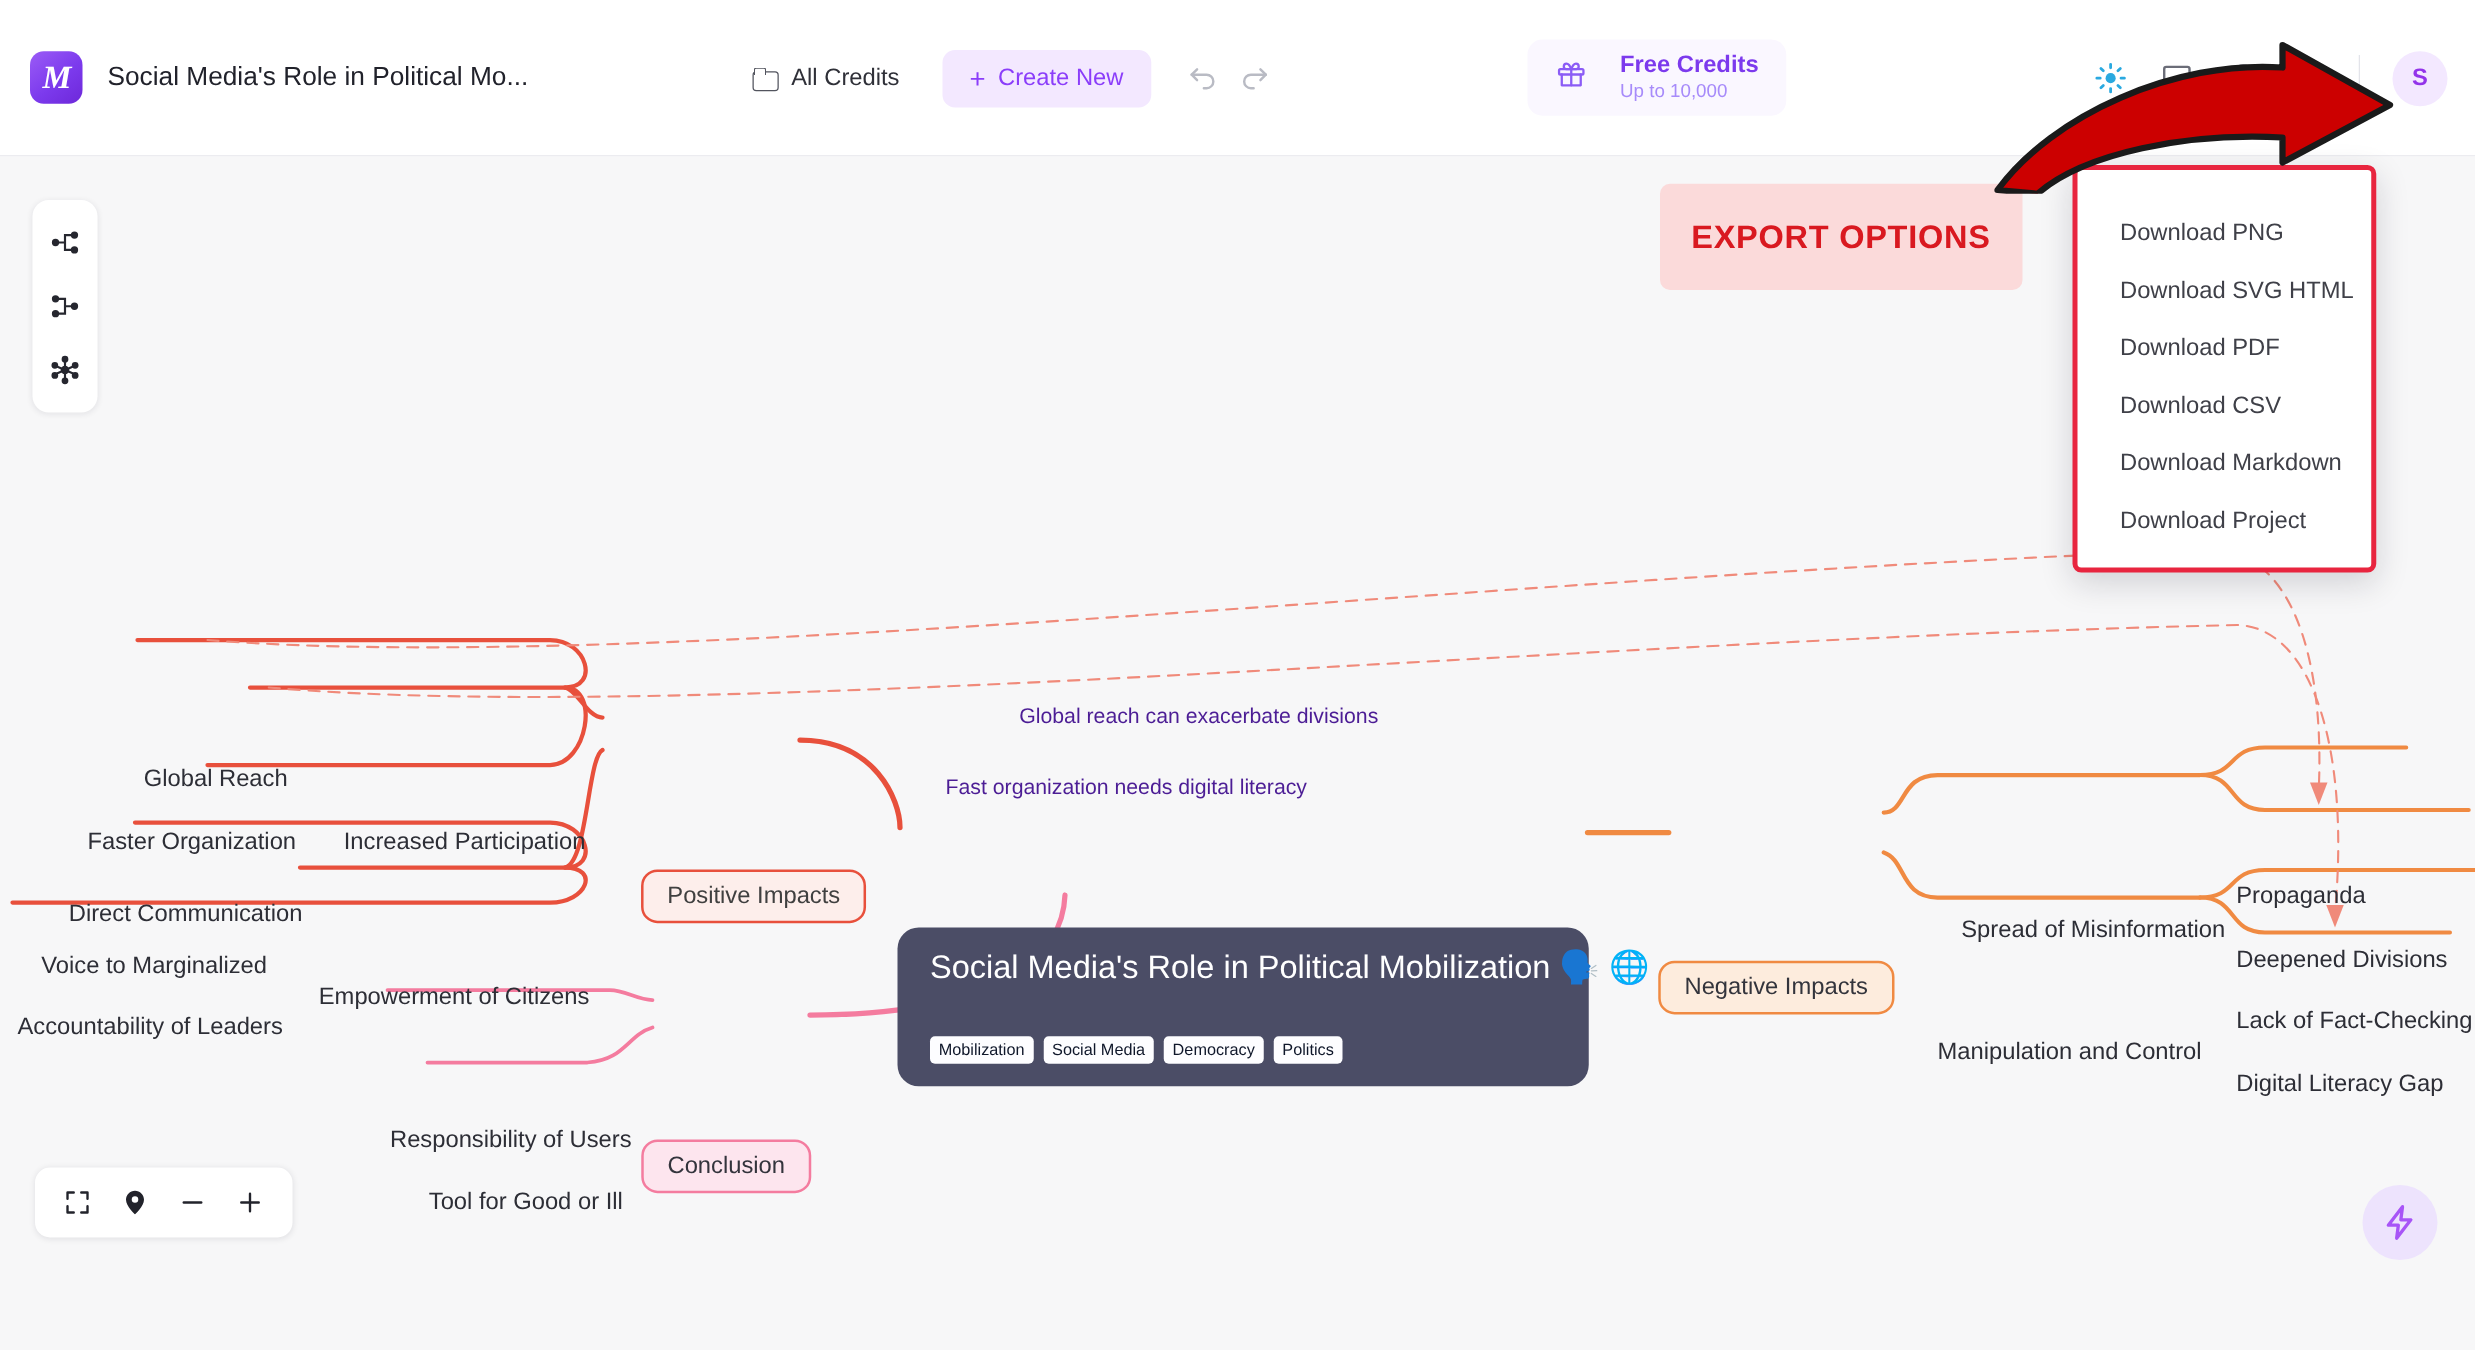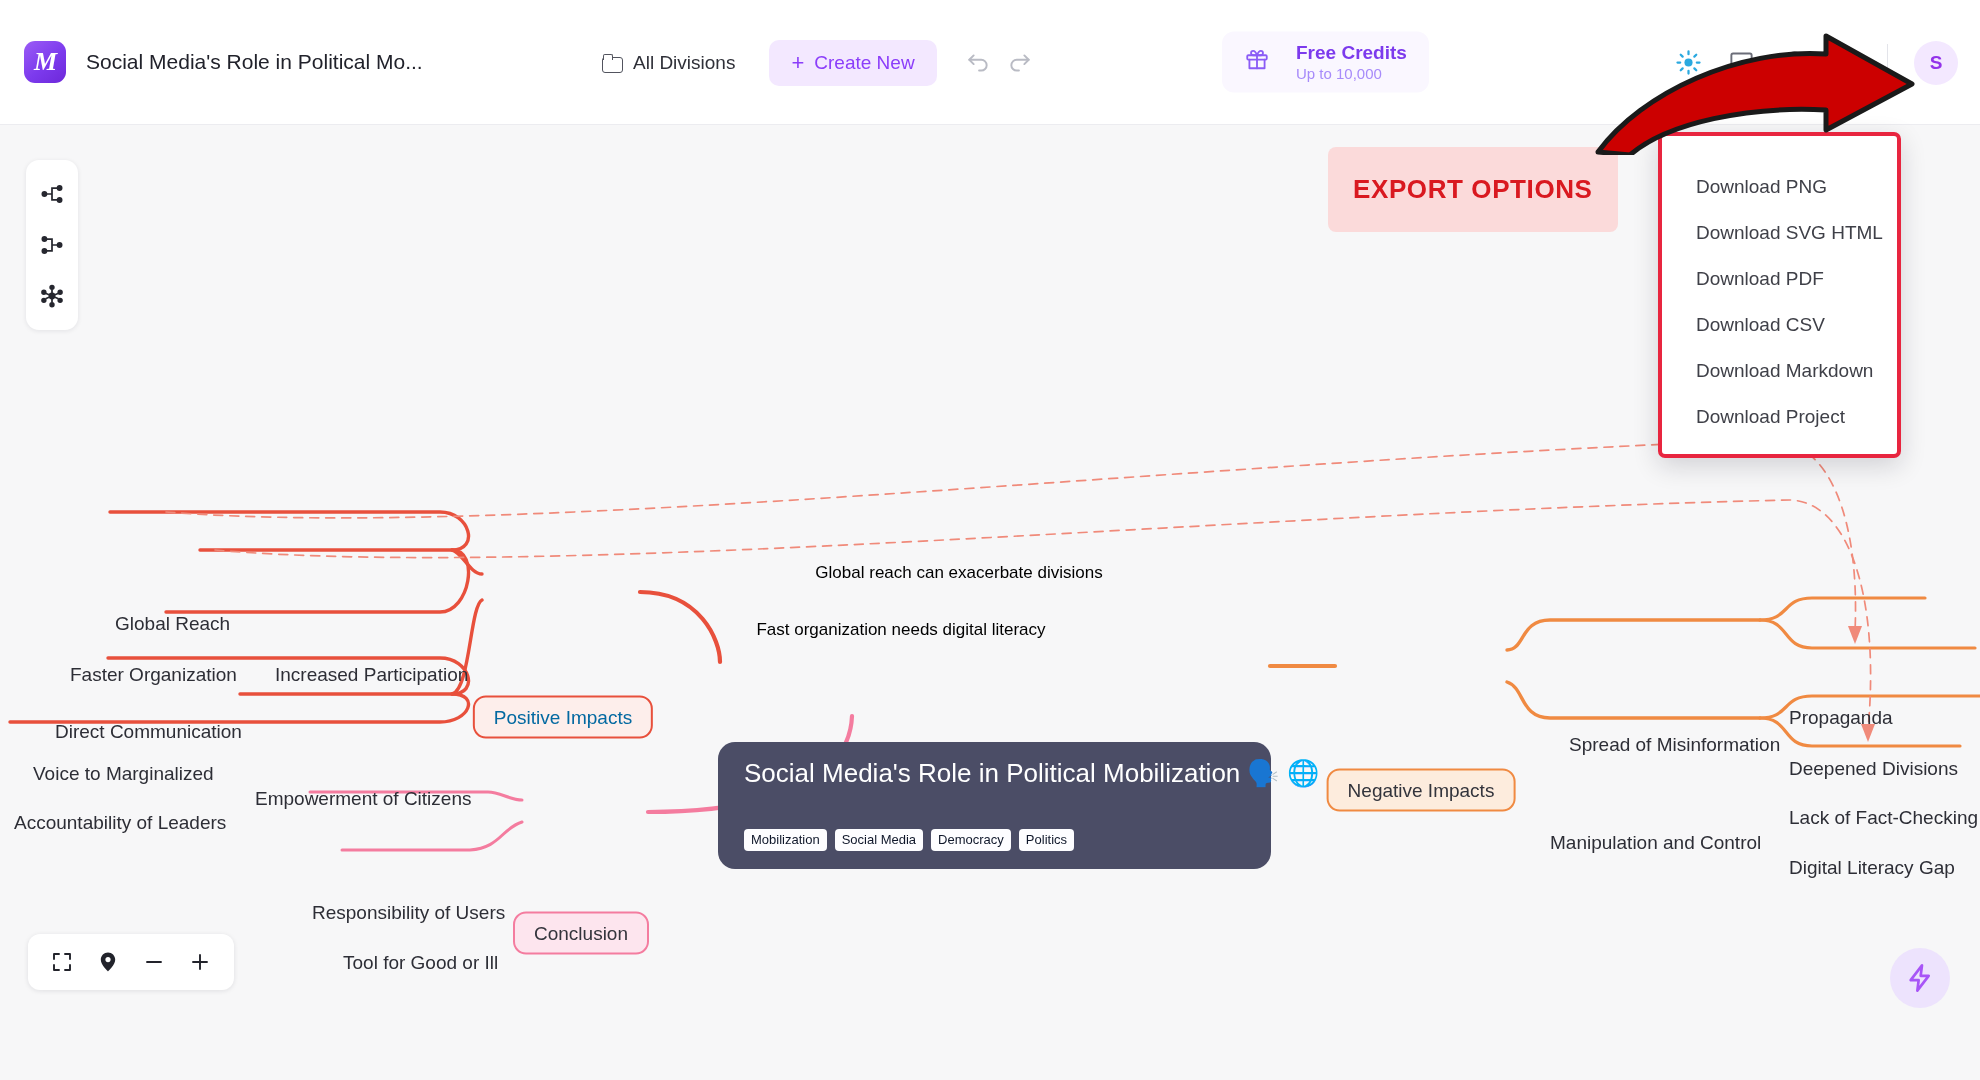--- a/index.html
+++ b/index.html
@@ -139,21 +139,21 @@
   }
 
   .pill {
     transform: translate(-50%, -50%);
     border-radius: 13px;
     font-size: 19px;
     padding: 10px 19px;
     cursor: pointer;
     line-height: 1;
   }
-  .pill.positive { background: #fdeeeb; border: 2.5px solid #e8503c; color: #0369a1; }
+  .pill.positive { background: #fdeeeb; border: 2.5px solid #e8503c; color: #404040; margin-left: 40px; }
   .pill.negative { background: #fdecdd; border: 2.5px solid #f08a42; color: #33343c; }
   .pill.conclusion { background: #fde5ee; border: 2.5px solid #f47c9f; color: #33343c; }
 
   .central {
     position: absolute;
     left: 718px; top: 617px;
     width: 553px;
     background: #4b4d66;
     border-radius: 17px;
     padding: 17px 26px 18px 26px;
@@ -166,21 +166,21 @@
   }
   .central-tags { display: flex; gap: 8px; margin-top: 12px; }
   .tag {
     background: #fdfdff; color: #0f172a;
     font-size: 13px; padding: 3px 7px; border-radius: 4px;
     line-height: 1.25; white-space: nowrap; margin-top: 28px;
   }
 
   .link-label {
     position: absolute;
-    font-size: 17px; color: #000000;
+    font-size: 17px; color: #4c1d95;
     transform: translate(-50%, -50%);
     white-space: nowrap;
   }
 
   
   .export-menu {
     position: absolute; left: 1658px; top: 132px;
     width: 243px;
     background: #ffffff;
     border: 4px solid #e8253f;
@@ -215,21 +215,21 @@
     <div class="brand">
       <div class="logo">
         <span>M</span>
       </div>
       <div class="doc-title">Social Media's Role in Political Mo...</div>
     </div>
 
     <div class="center-tools">
       <div class="allproj">
         <span class="folder-ic"></span>
-        <span>All Divisions</span>
+        <span>All Credits</span>
       </div>
       <button class="create-new">
         <span class="plus-ic">+</span>
         <span>Create New</span>
       </button>
       <div class="undo-redo">
         <span class="arrow-ic">
           <svg viewBox="0 0 24 24" width="26" height="26" fill="none" stroke="currentColor" stroke-width="1.8" stroke-linecap="round" stroke-linejoin="round">
             <path d="M4 9h11a5 5 0 0 1 0 10h-2"></path>
               <polyline points="8 5 4 9 8 13"></polyline>

